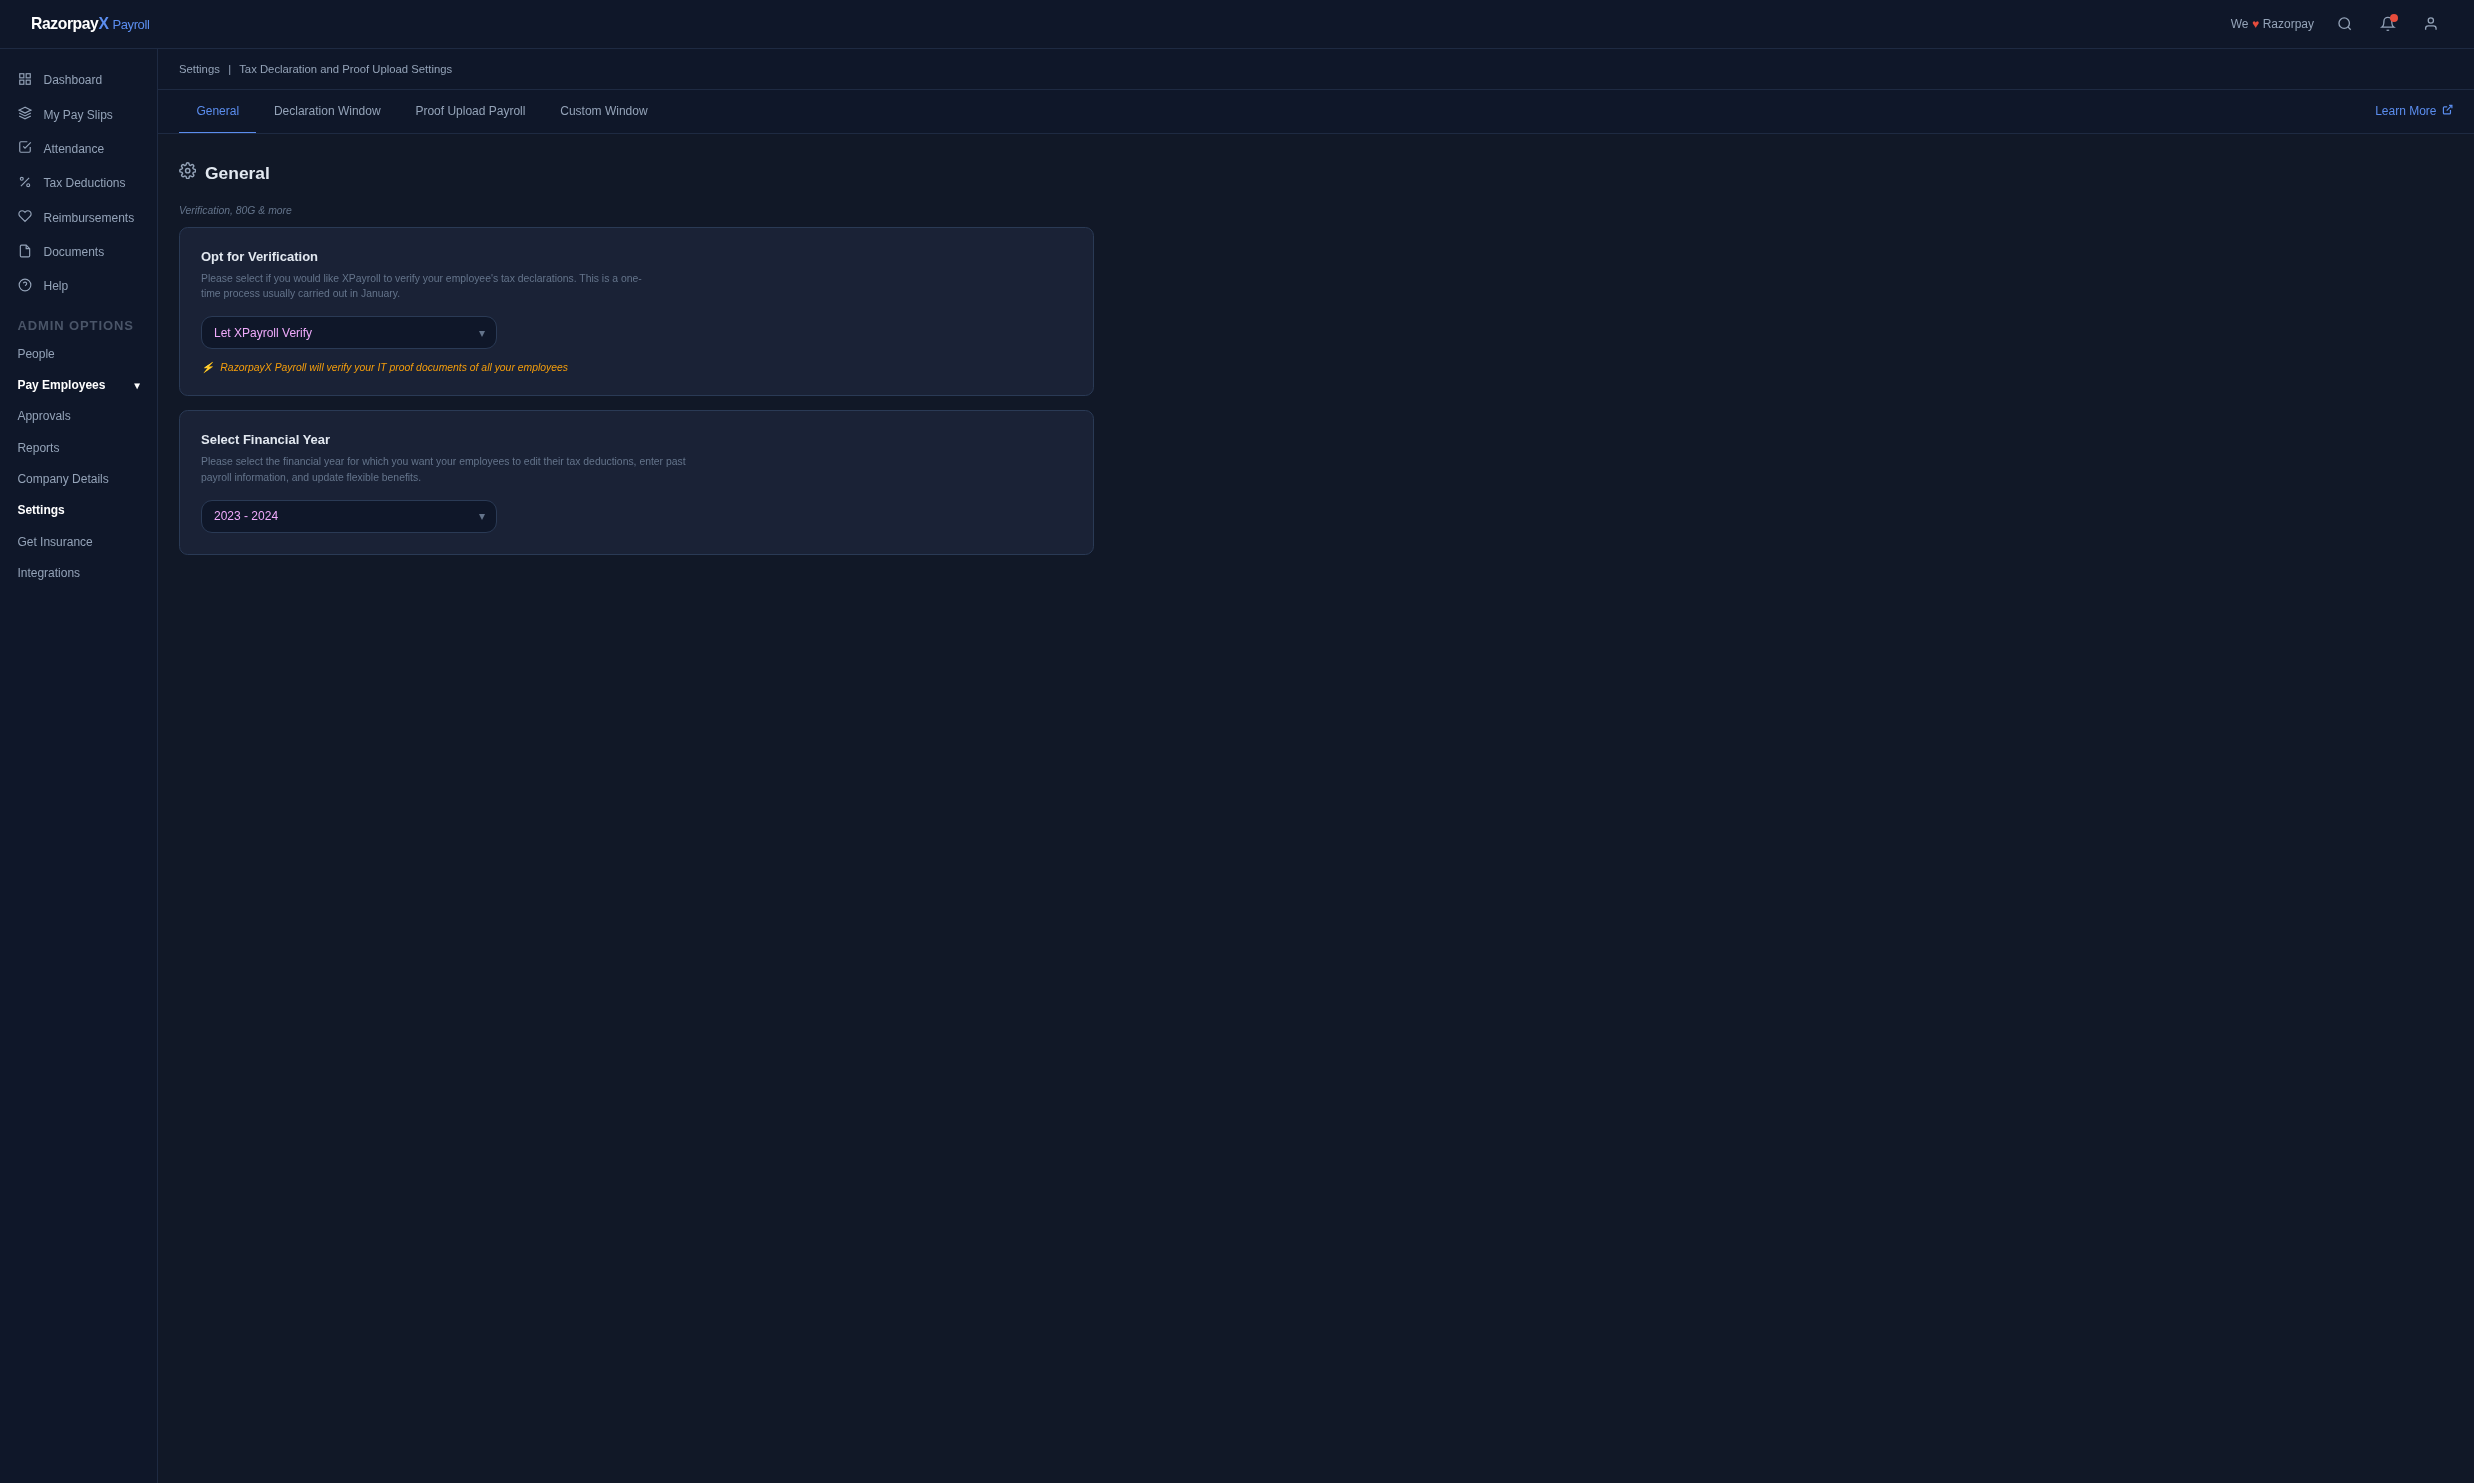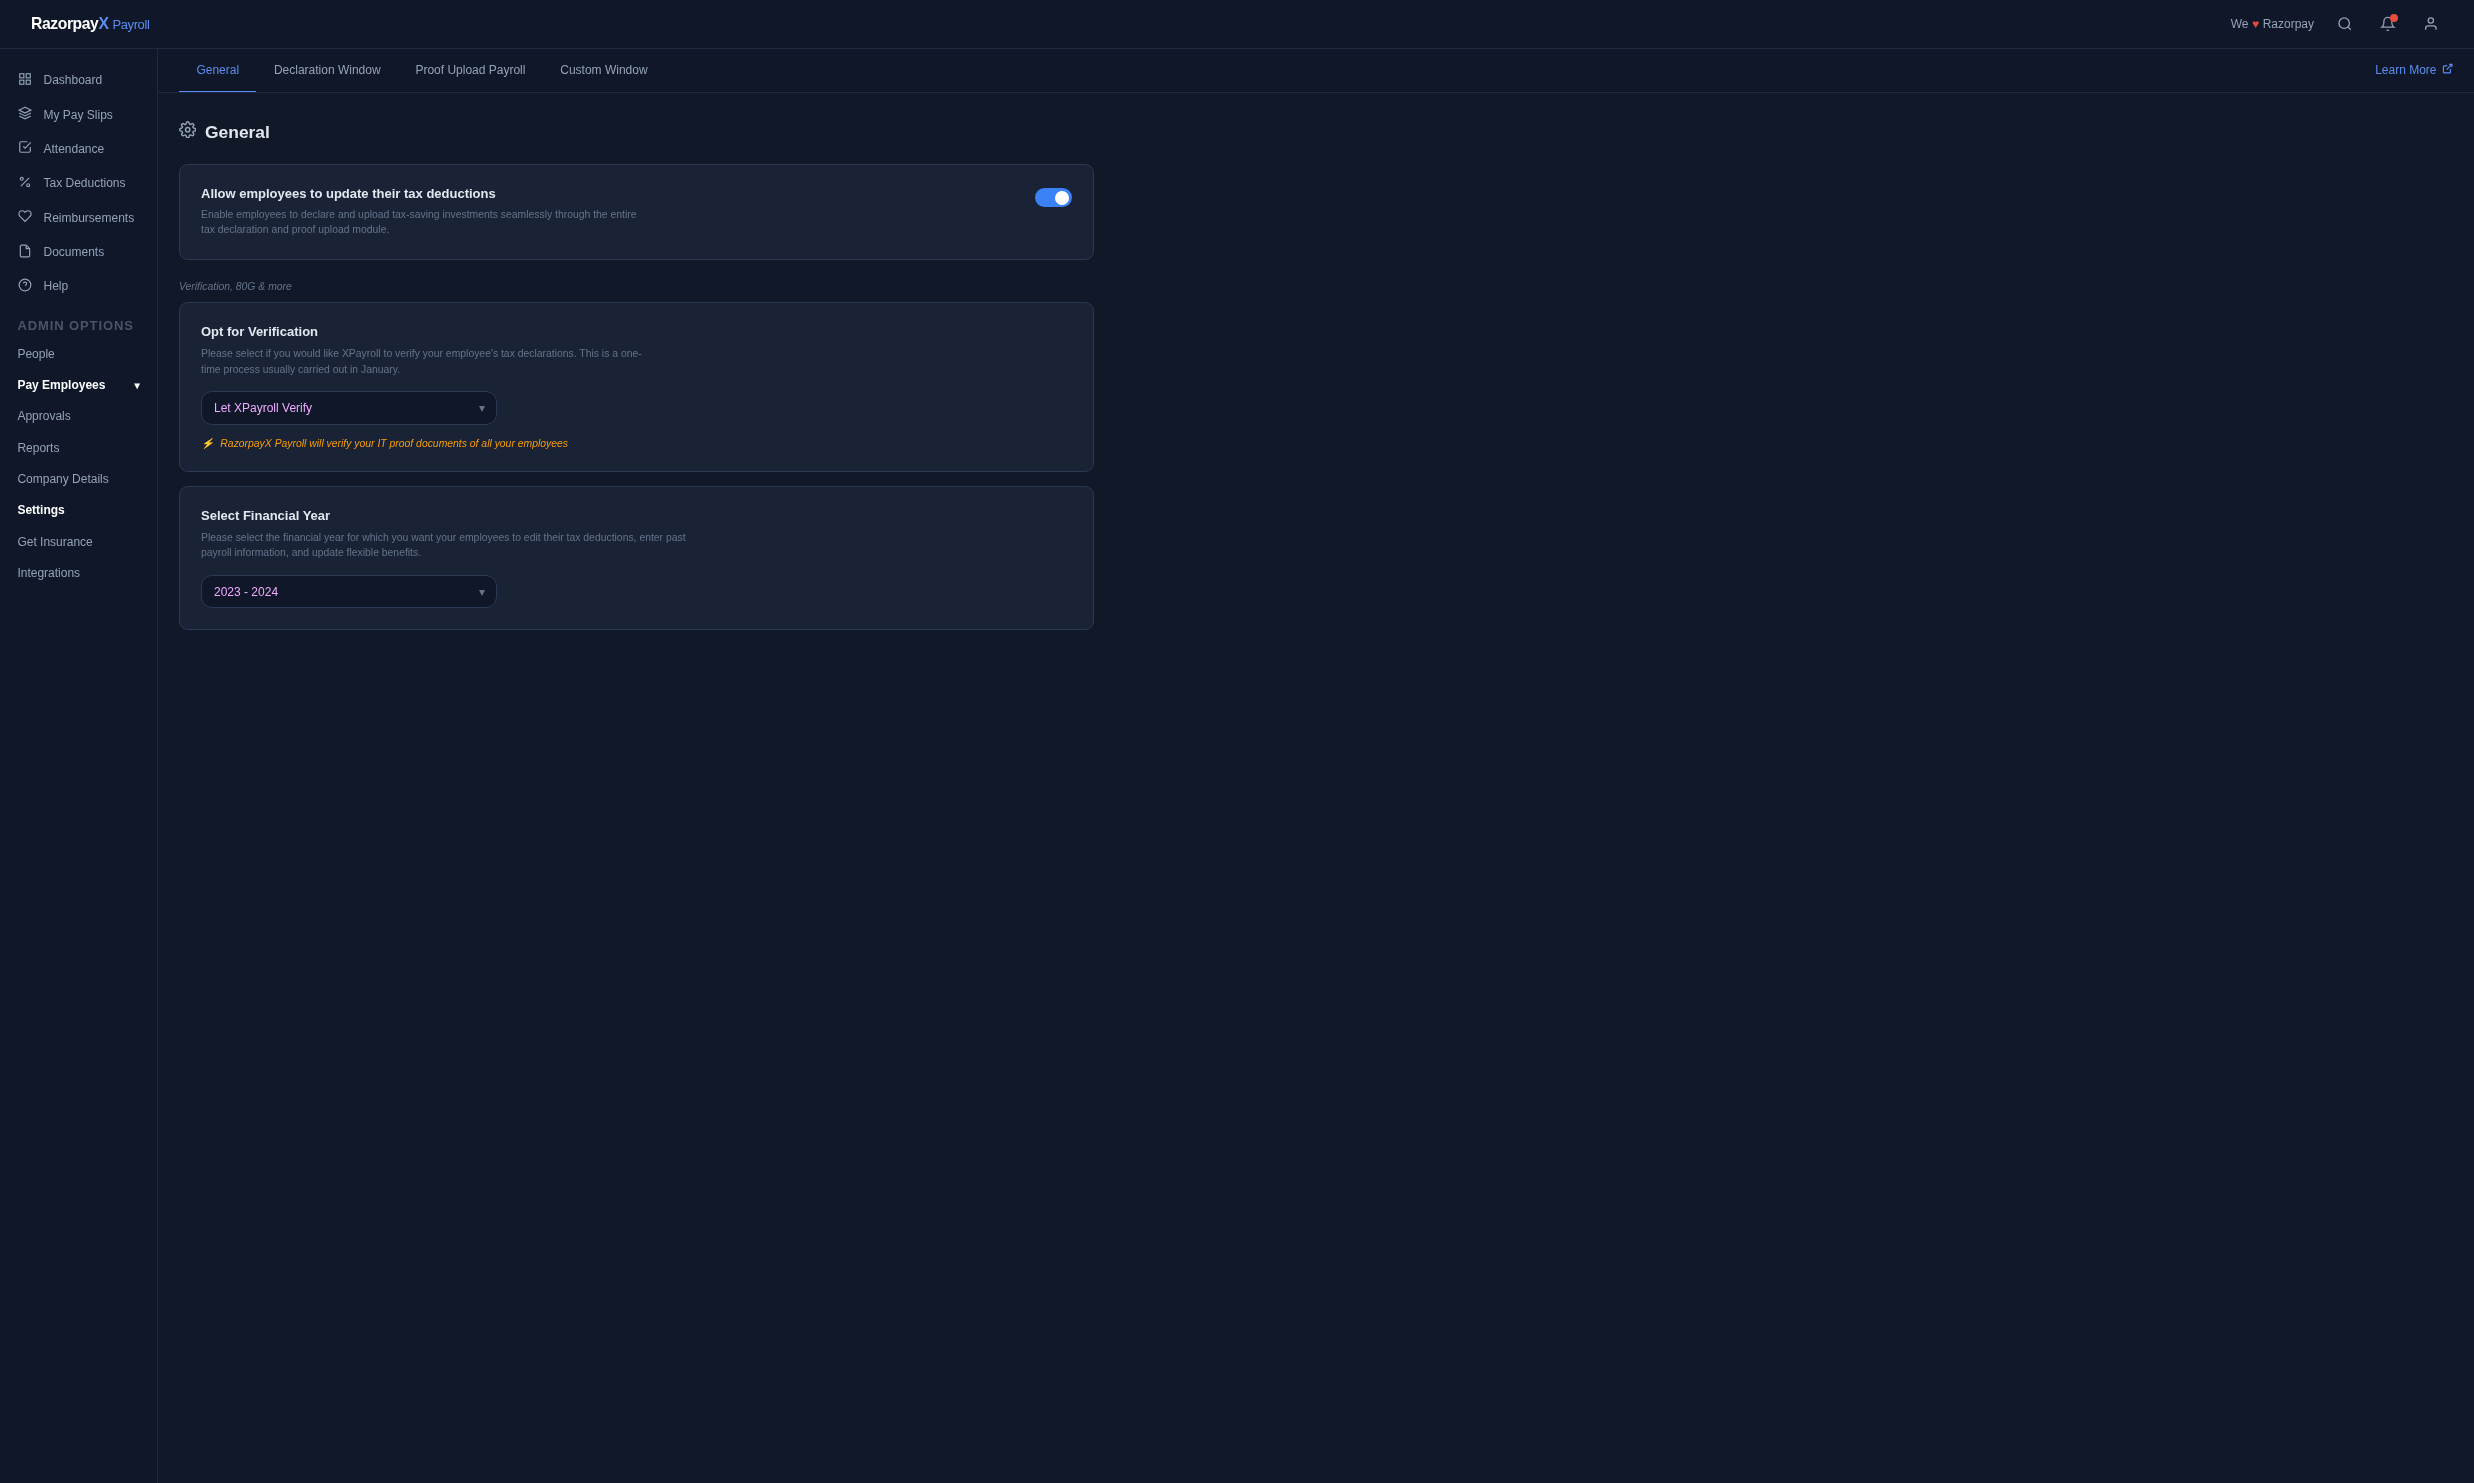--- a/index.html
+++ b/index.html
@@ -439,20 +439,25 @@
     <div class="sidebar-item">
       <span>Get Insurance</span>
     </div>
     <div class="sidebar-item">
       <span>Integrations</span>
     </div>
   </nav>
 
   <div class="content-area">
 
+    <div class="breadcrumb">
+      <span>Settings</span>
+      <span class="sep">|</span>
+      <span>Tax Declaration and Proof Upload Settings</span>
+    </div>
 
     <div class="tabs-bar">
       <div class="tab-item active">General</div>
       <div class="tab-item">Declaration Window</div>
       <div class="tab-item">Proof Upload Payroll</div>
       <div class="tab-item">Custom Window</div>
       <div class="learn-more">
         <span>Learn More</span>
         <span>
           <svg width="11.3" height="11.3" viewBox="0 0 24 24" fill="none" stroke="currentColor" stroke-width="2.5">
@@ -469,29 +474,20 @@
       <div class="section-header">
         <span class="gear-icon">
           <svg width="17.4" height="17.4" viewBox="0 0 24 24" fill="none" stroke="#94a3b8" stroke-width="2">
               <circle cx="12" cy="12" r="3"></circle>
               <path d="M19.4 15a1.65 1.65 0 0 0 .33 1.82l.06.06a2 2 0 0 1-2.83 2.83l-.06-.06a1.65 1.65 0 0 0-1.82-.33 1.65 1.65 0 0 0-1 1.51V21a2 2 0 0 1-4 0v-.09A1.65 1.65 0 0 0 9 19.4a1.65 1.65 0 0 0-1.82.33l-.06.06a2 2 0 0 1-2.83-2.83l.06-.06A1.65 1.65 0 0 0 4.68 15a1.65 1.65 0 0 0-1.51-1H3a2 2 0 0 1 0-4h.09A1.65 1.65 0 0 0 4.6 9a1.65 1.65 0 0 0-.33-1.82l-.06-.06a2 2 0 0 1 2.83-2.83l.06.06A1.65 1.65 0 0 0 9 4.68a1.65 1.65 0 0 0 1-1.51V3a2 2 0 0 1 4 0v.09a1.65 1.65 0 0 0 1 1.51 1.65 1.65 0 0 0 1.82-.33l.06-.06a2 2 0 0 1 2.83 2.83l-.06.06A1.65 1.65 0 0 0 19.4 9a1.65 1.65 0 0 0 1.51 1H21a2 2 0 0 1 0 4h-.09a1.65 1.65 0 0 0-1.51 1z"></path>
             </svg>
         </span>
         <span>General</span>
       </div>
 
-      <div class="card">
-        <div class="toggle-row">
-          <div class="toggle-text">
-            <h3>Allow employees to update their tax deductions</h3>
-            <p>Enable employees to declare and upload tax-saving investments seamlessly through the entire tax declaration and proof upload module.</p>
-          </div>
-          <div class="toggle-switch"></div>
-        </div>
-      </div>
 
       <div class="divider-label">Verification, 80G &amp; more</div>
 
       <div class="card">
         <h3 style="font-size:13px;font-weight:600;color:#e2e8f0;margin-bottom:7px;">Opt for Verification</h3>
         <p style="font-size:10.4px;color:#64748b;max-width:452px;line-height:1.5;">Please select if you would like XPayroll to verify your employee's tax declarations. This is a one-time process usually carried out in January.</p>
         <div class="select-wrapper">
           <select class="select-field">
             <option>Let XPayroll Verify</option>
             <option>Self Verify</option>

